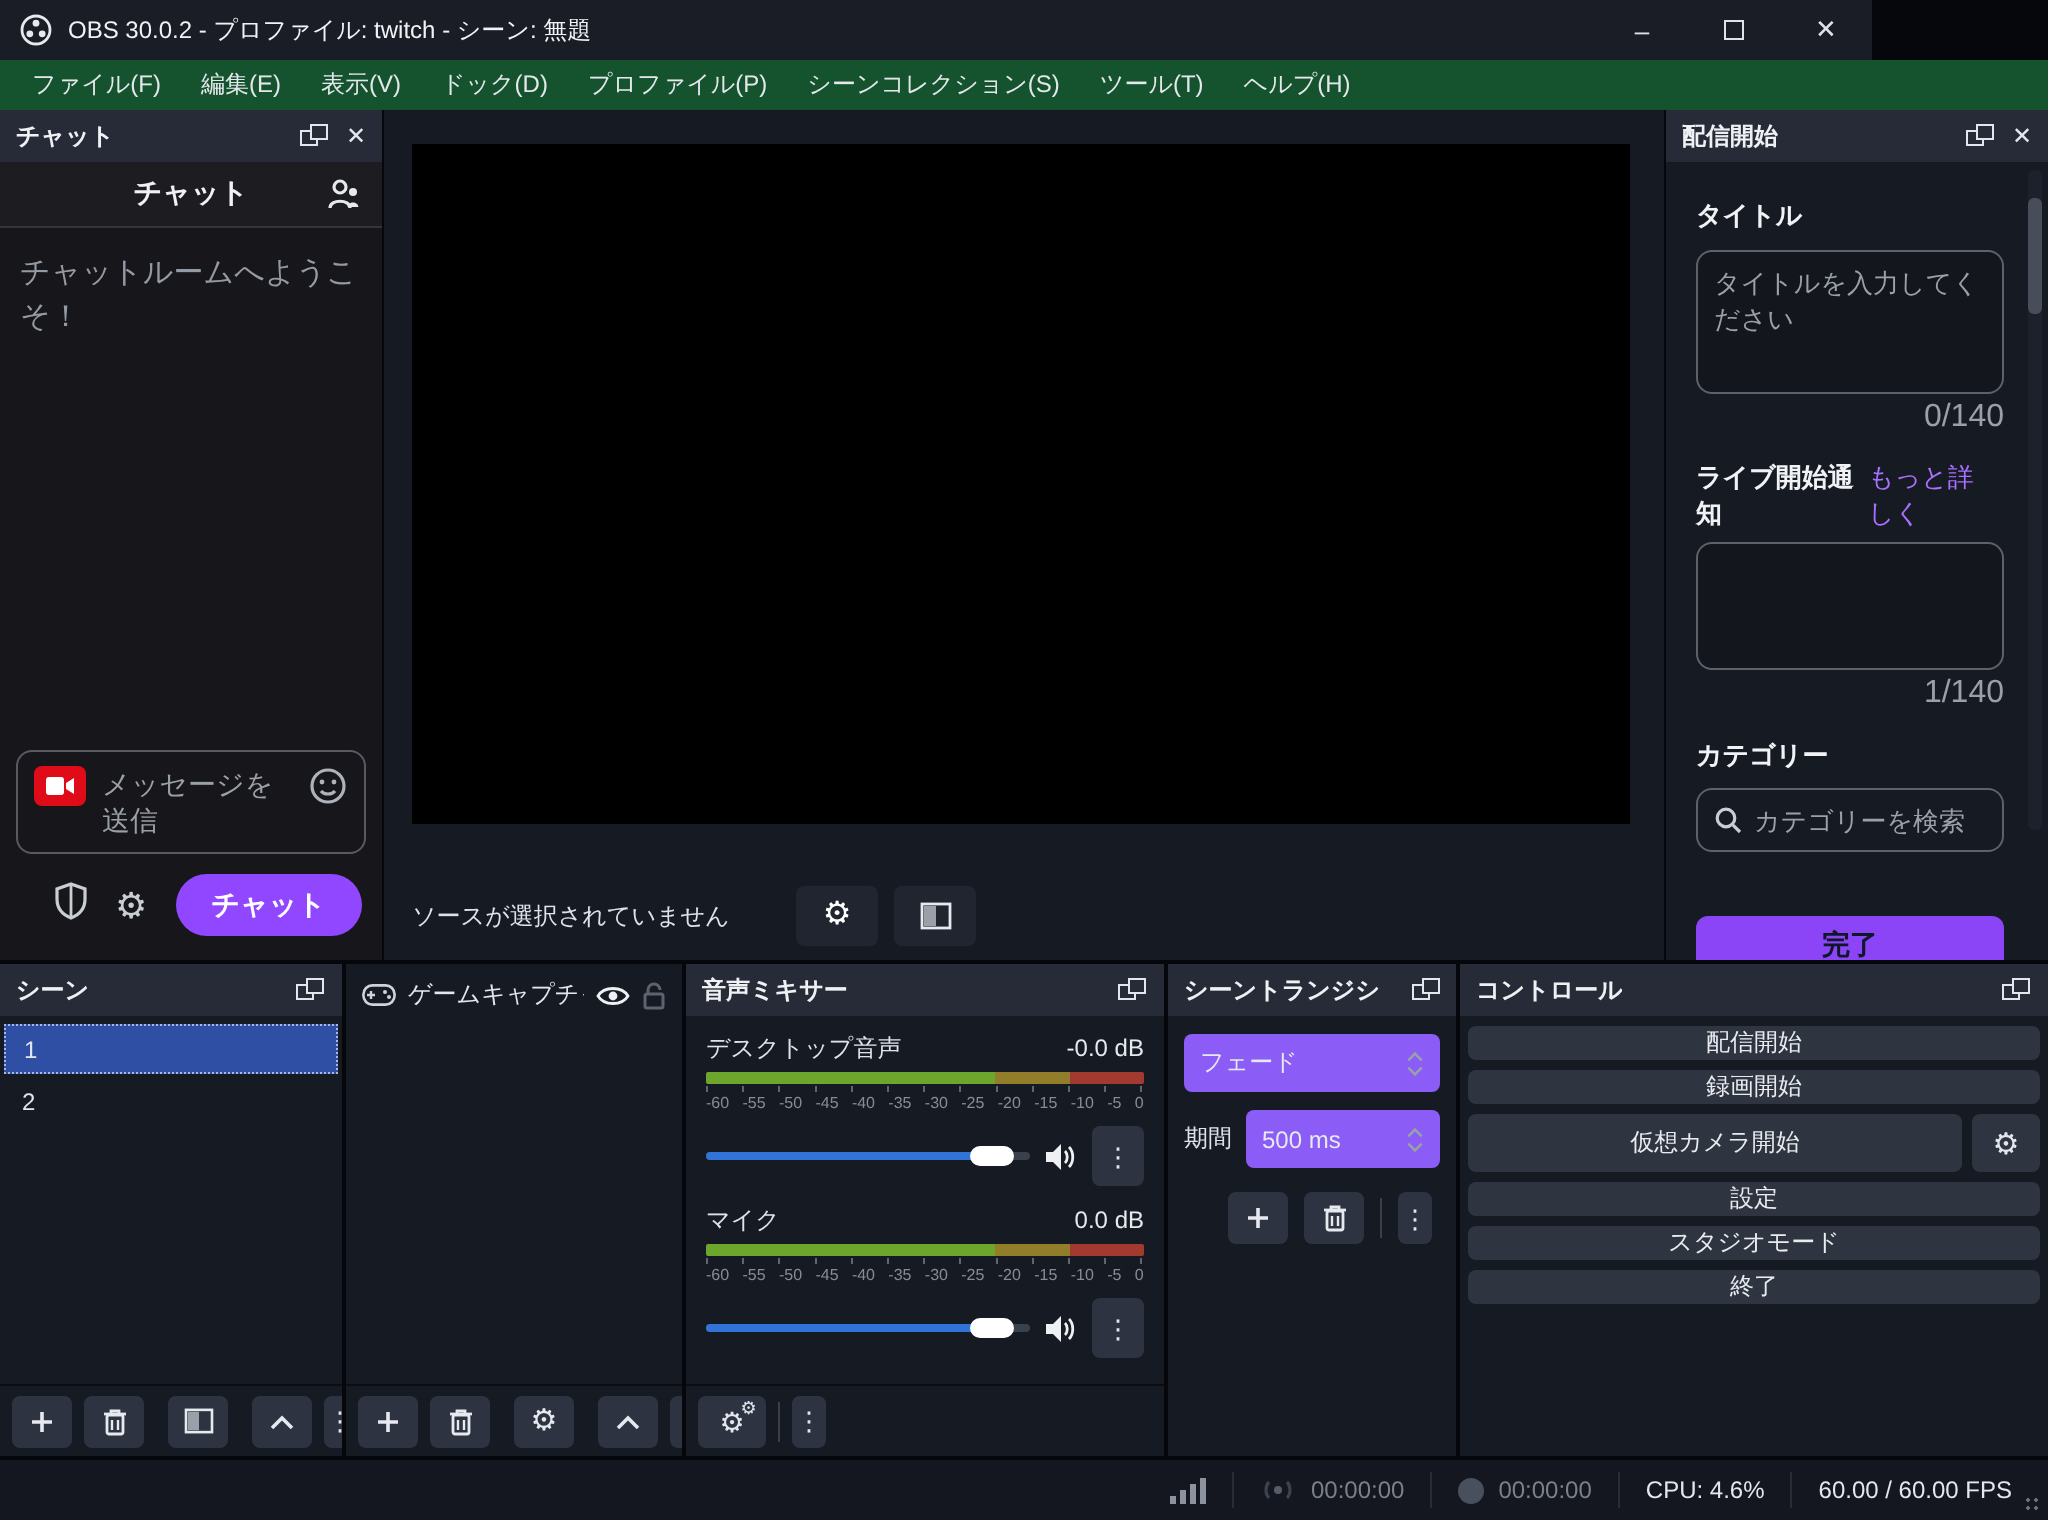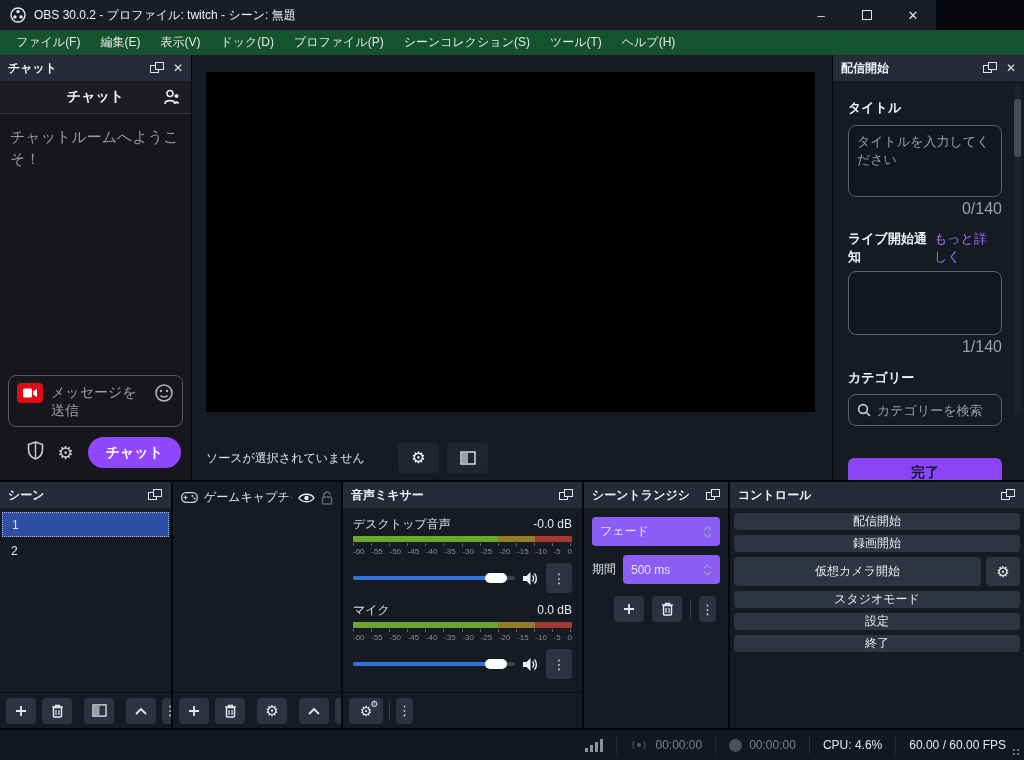--- a/index.html
+++ b/index.html
@@ -533,22 +533,22 @@
             <i class="f"></i>
           </span>
       </div>
       <div class="controls-body">
         <button class="ctl-btn">配信開始</button>
         <button class="ctl-btn">録画開始</button>
         <div class="ctl-row">
           <button class="ctl-btn">仮想カメラ開始</button>
           <button class="ctl-gear-btn"><span>⚙</span></button>
         </div>
+        <button class="ctl-btn">設定</button>
         <button class="ctl-btn">スタジオモード</button>
-        <button class="ctl-btn">設定</button>
         <button class="ctl-btn">終了</button>
       </div>
     </div>
   </div>
 
   <div class="statusbar">
     <span class="sig-bars">
       <i style="height:4px"></i>
         <i style="height:7px"></i>
         <i style="height:10px"></i>

